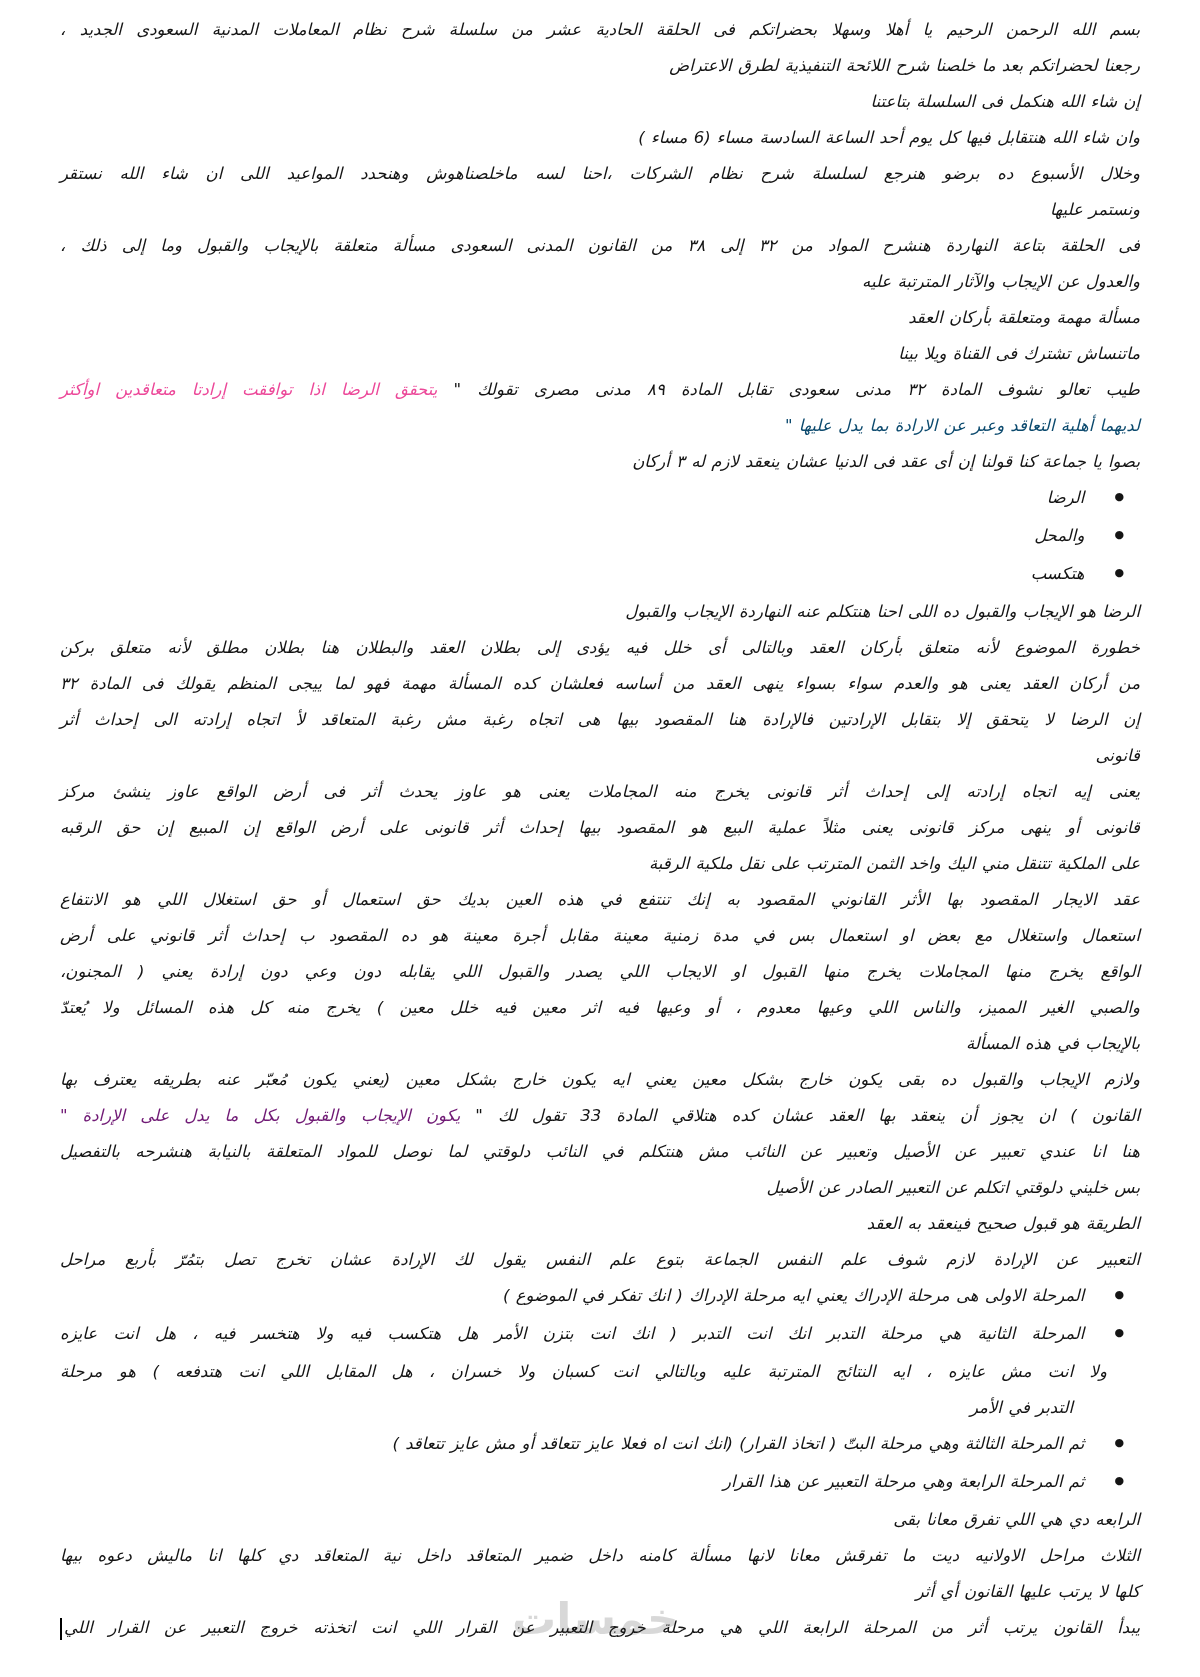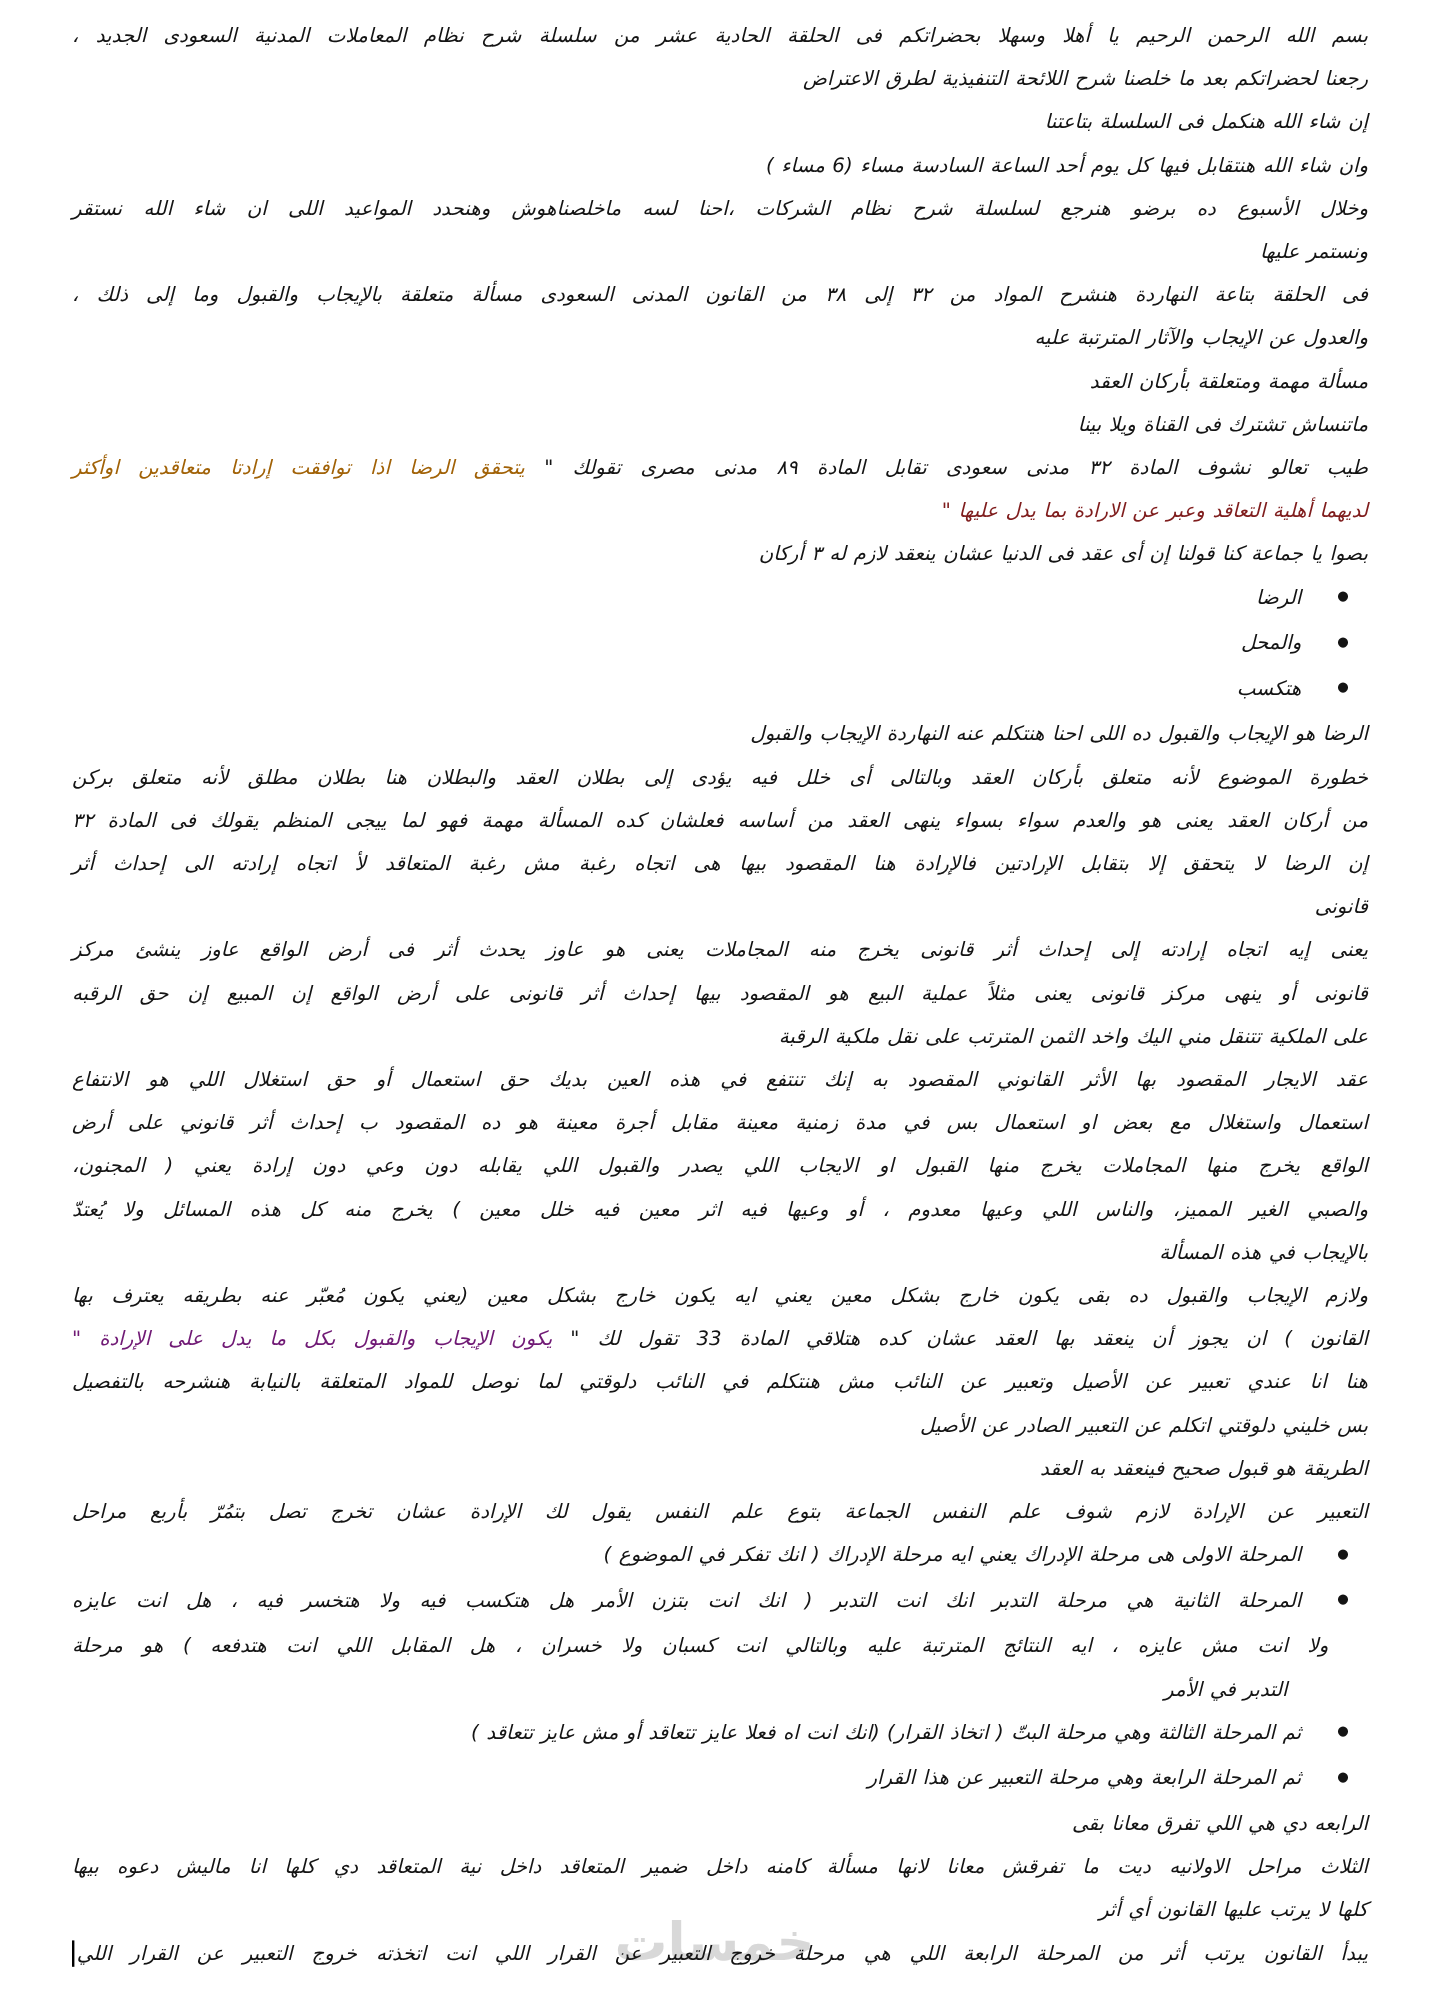--- a/index.html
+++ b/index.html
@@ -43,22 +43,22 @@
       <div class="line justify"><span>بسم الله الرحمن الرحيم يا أهلا وسهلا بحضراتكم فى الحلقة الحادية عشر من سلسلة شرح نظام المعاملات المدنية السعودى الجديد ،</span></div>
       <div class="line"><span>رجعنا لحضراتكم بعد ما خلصنا شرح اللائحة التنفيذية لطرق الاعتراض</span></div>
       <div class="line"><span>إن شاء الله هنكمل فى السلسلة بتاعتنا</span></div>
       <div class="line"><span>وان شاء الله هنتقابل فيها كل يوم أحد الساعة السادسة مساء (6 مساء )</span></div>
       <div class="line justify"><span>وخلال الأسبوع ده برضو هنرجع لسلسلة شرح نظام الشركات ،احنا لسه ماخلصناهوش وهنحدد المواعيد اللى ان شاء الله نستقر</span></div>
       <div class="line"><span>ونستمر عليها</span></div>
       <div class="line justify"><span>فى الحلقة بتاعة النهاردة هنشرح المواد من ٣٢ إلى ٣٨ من القانون المدنى السعودى مسألة متعلقة بالإيجاب والقبول وما إلى ذلك ،</span></div>
       <div class="line"><span>والعدول عن الإيجاب والآثار المترتبة عليه</span></div>
       <div class="line"><span>مسألة مهمة ومتعلقة بأركان العقد</span></div>
       <div class="line"><span>ماتنساش تشترك فى القناة ويلا بينا</span></div>
-      <div class="line justify"><span>طيب تعالو نشوف المادة ٣٢ مدنى سعودى تقابل المادة ٨٩ مدنى مصرى تقولك " </span><span style="color: #a16207;">يتحقق الرضا اذا توافقت إرادتا متعاقدين اوأكثر</span></div>
-      <div class="line"><span style="color: #7f1d1d;">لديهما أهلية التعاقد وعبر عن الارادة بما يدل عليها "</span></div>
+      <div class="line justify"><span>طيب تعالو نشوف المادة ٣٢ مدنى سعودى تقابل المادة ٨٩ مدنى مصرى تقولك " </span><span style="color: #ec4899;">يتحقق الرضا اذا توافقت إرادتا متعاقدين اوأكثر</span></div>
+      <div class="line"><span style="color: #0c4a6e;">لديهما أهلية التعاقد وعبر عن الارادة بما يدل عليها "</span></div>
       <div class="line"><span>بصوا يا جماعة كنا قولنا إن أى عقد فى الدنيا عشان ينعقد لازم له ٣ أركان</span></div>
       <div class="line bullet"><span class="dot">●</span><span>الرضا</span></div>
       <div class="line bullet"><span class="dot">●</span><span>والمحل</span></div>
       <div class="line bullet"><span class="dot">●</span><span>هتكسب</span></div>
       <div class="line"><span>الرضا هو الإيجاب والقبول ده اللى احنا هنتكلم عنه النهاردة  الإيجاب والقبول</span></div>
       <div class="line justify"><span>خطورة الموضوع لأنه متعلق بأركان العقد وبالتالى أى خلل فيه يؤدى إلى بطلان العقد والبطلان هنا بطلان مطلق لأنه متعلق بركن</span></div>
       <div class="line justify"><span>من أركان العقد يعنى هو والعدم سواء بسواء ينهى العقد من أساسه فعلشان كده المسألة مهمة فهو لما ييجى المنظم يقولك فى المادة ٣٢</span></div>
       <div class="line justify"><span>إن الرضا لا يتحقق إلا بتقابل الإرادتين فالإرادة هنا المقصود بيها هى اتجاه رغبة مش رغبة المتعاقد لأ اتجاه إرادته الى إحداث أثر</span></div>
       <div class="line"><span>قانونى</span></div>
       <div class="line justify"><span>يعنى إيه اتجاه إرادته إلى إحداث أثر قانونى يخرج منه المجاملات يعنى هو عاوز يحدث أثر فى أرض الواقع عاوز ينشئ مركز</span></div>

